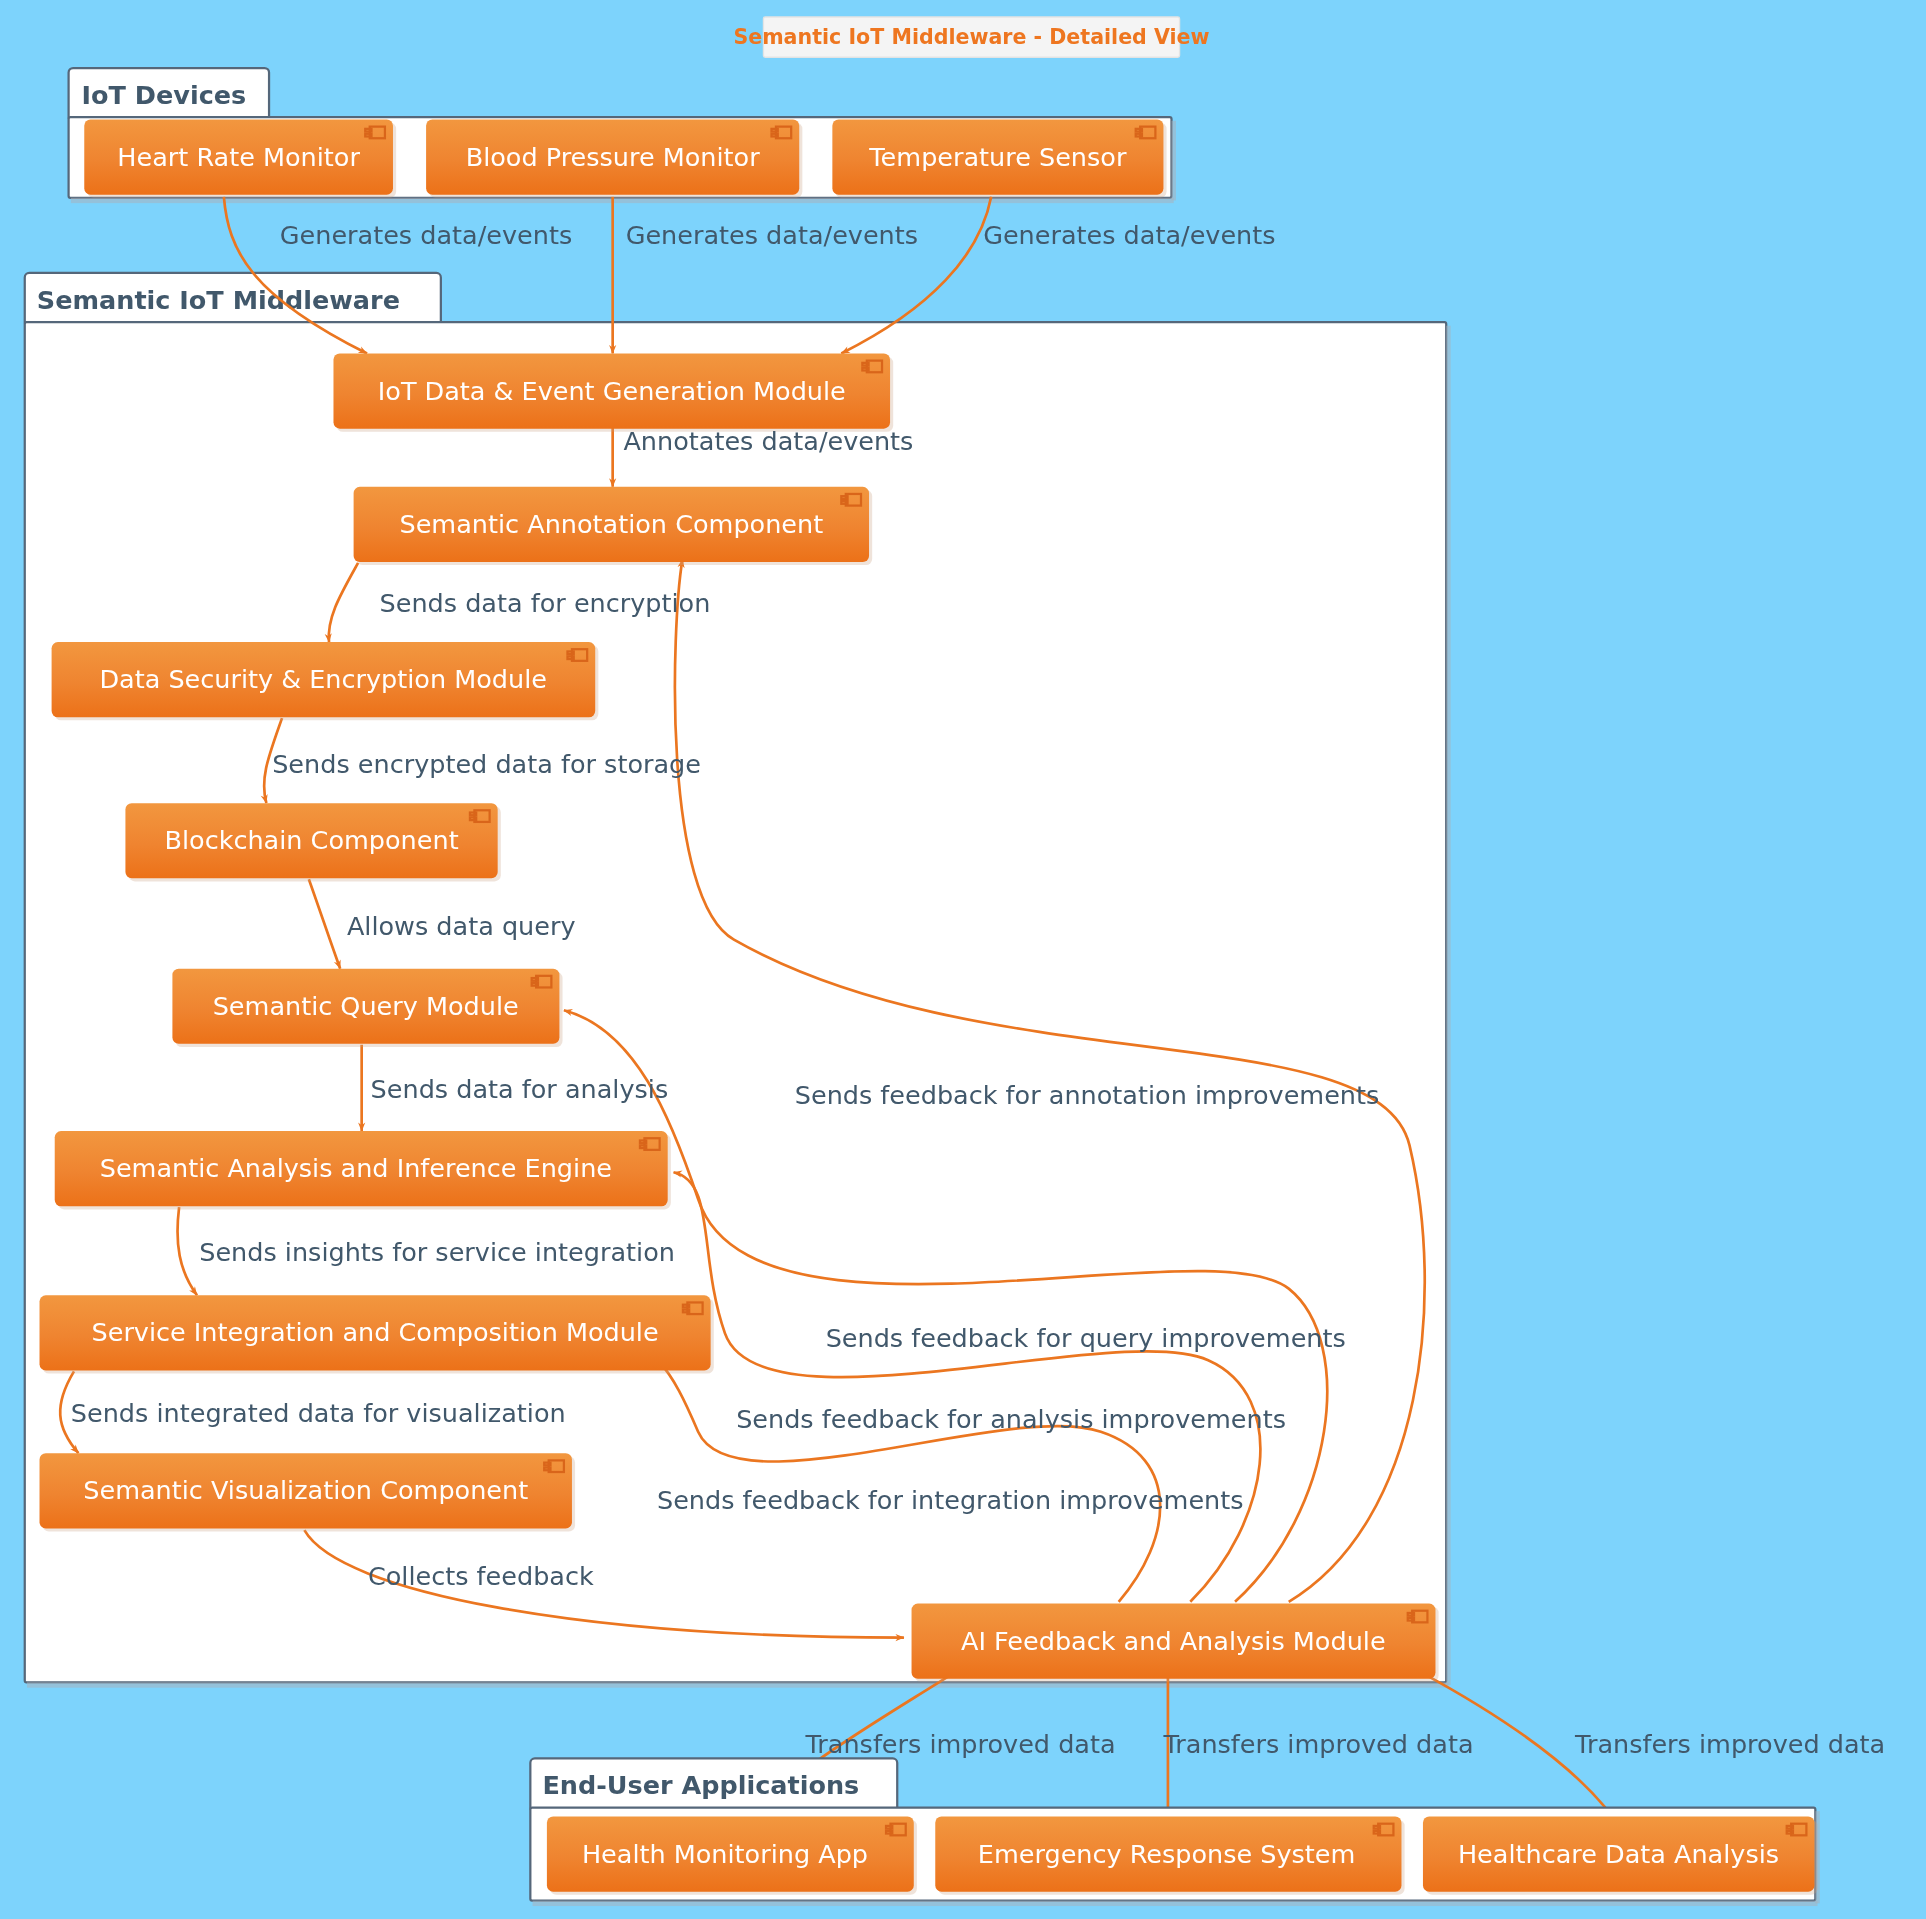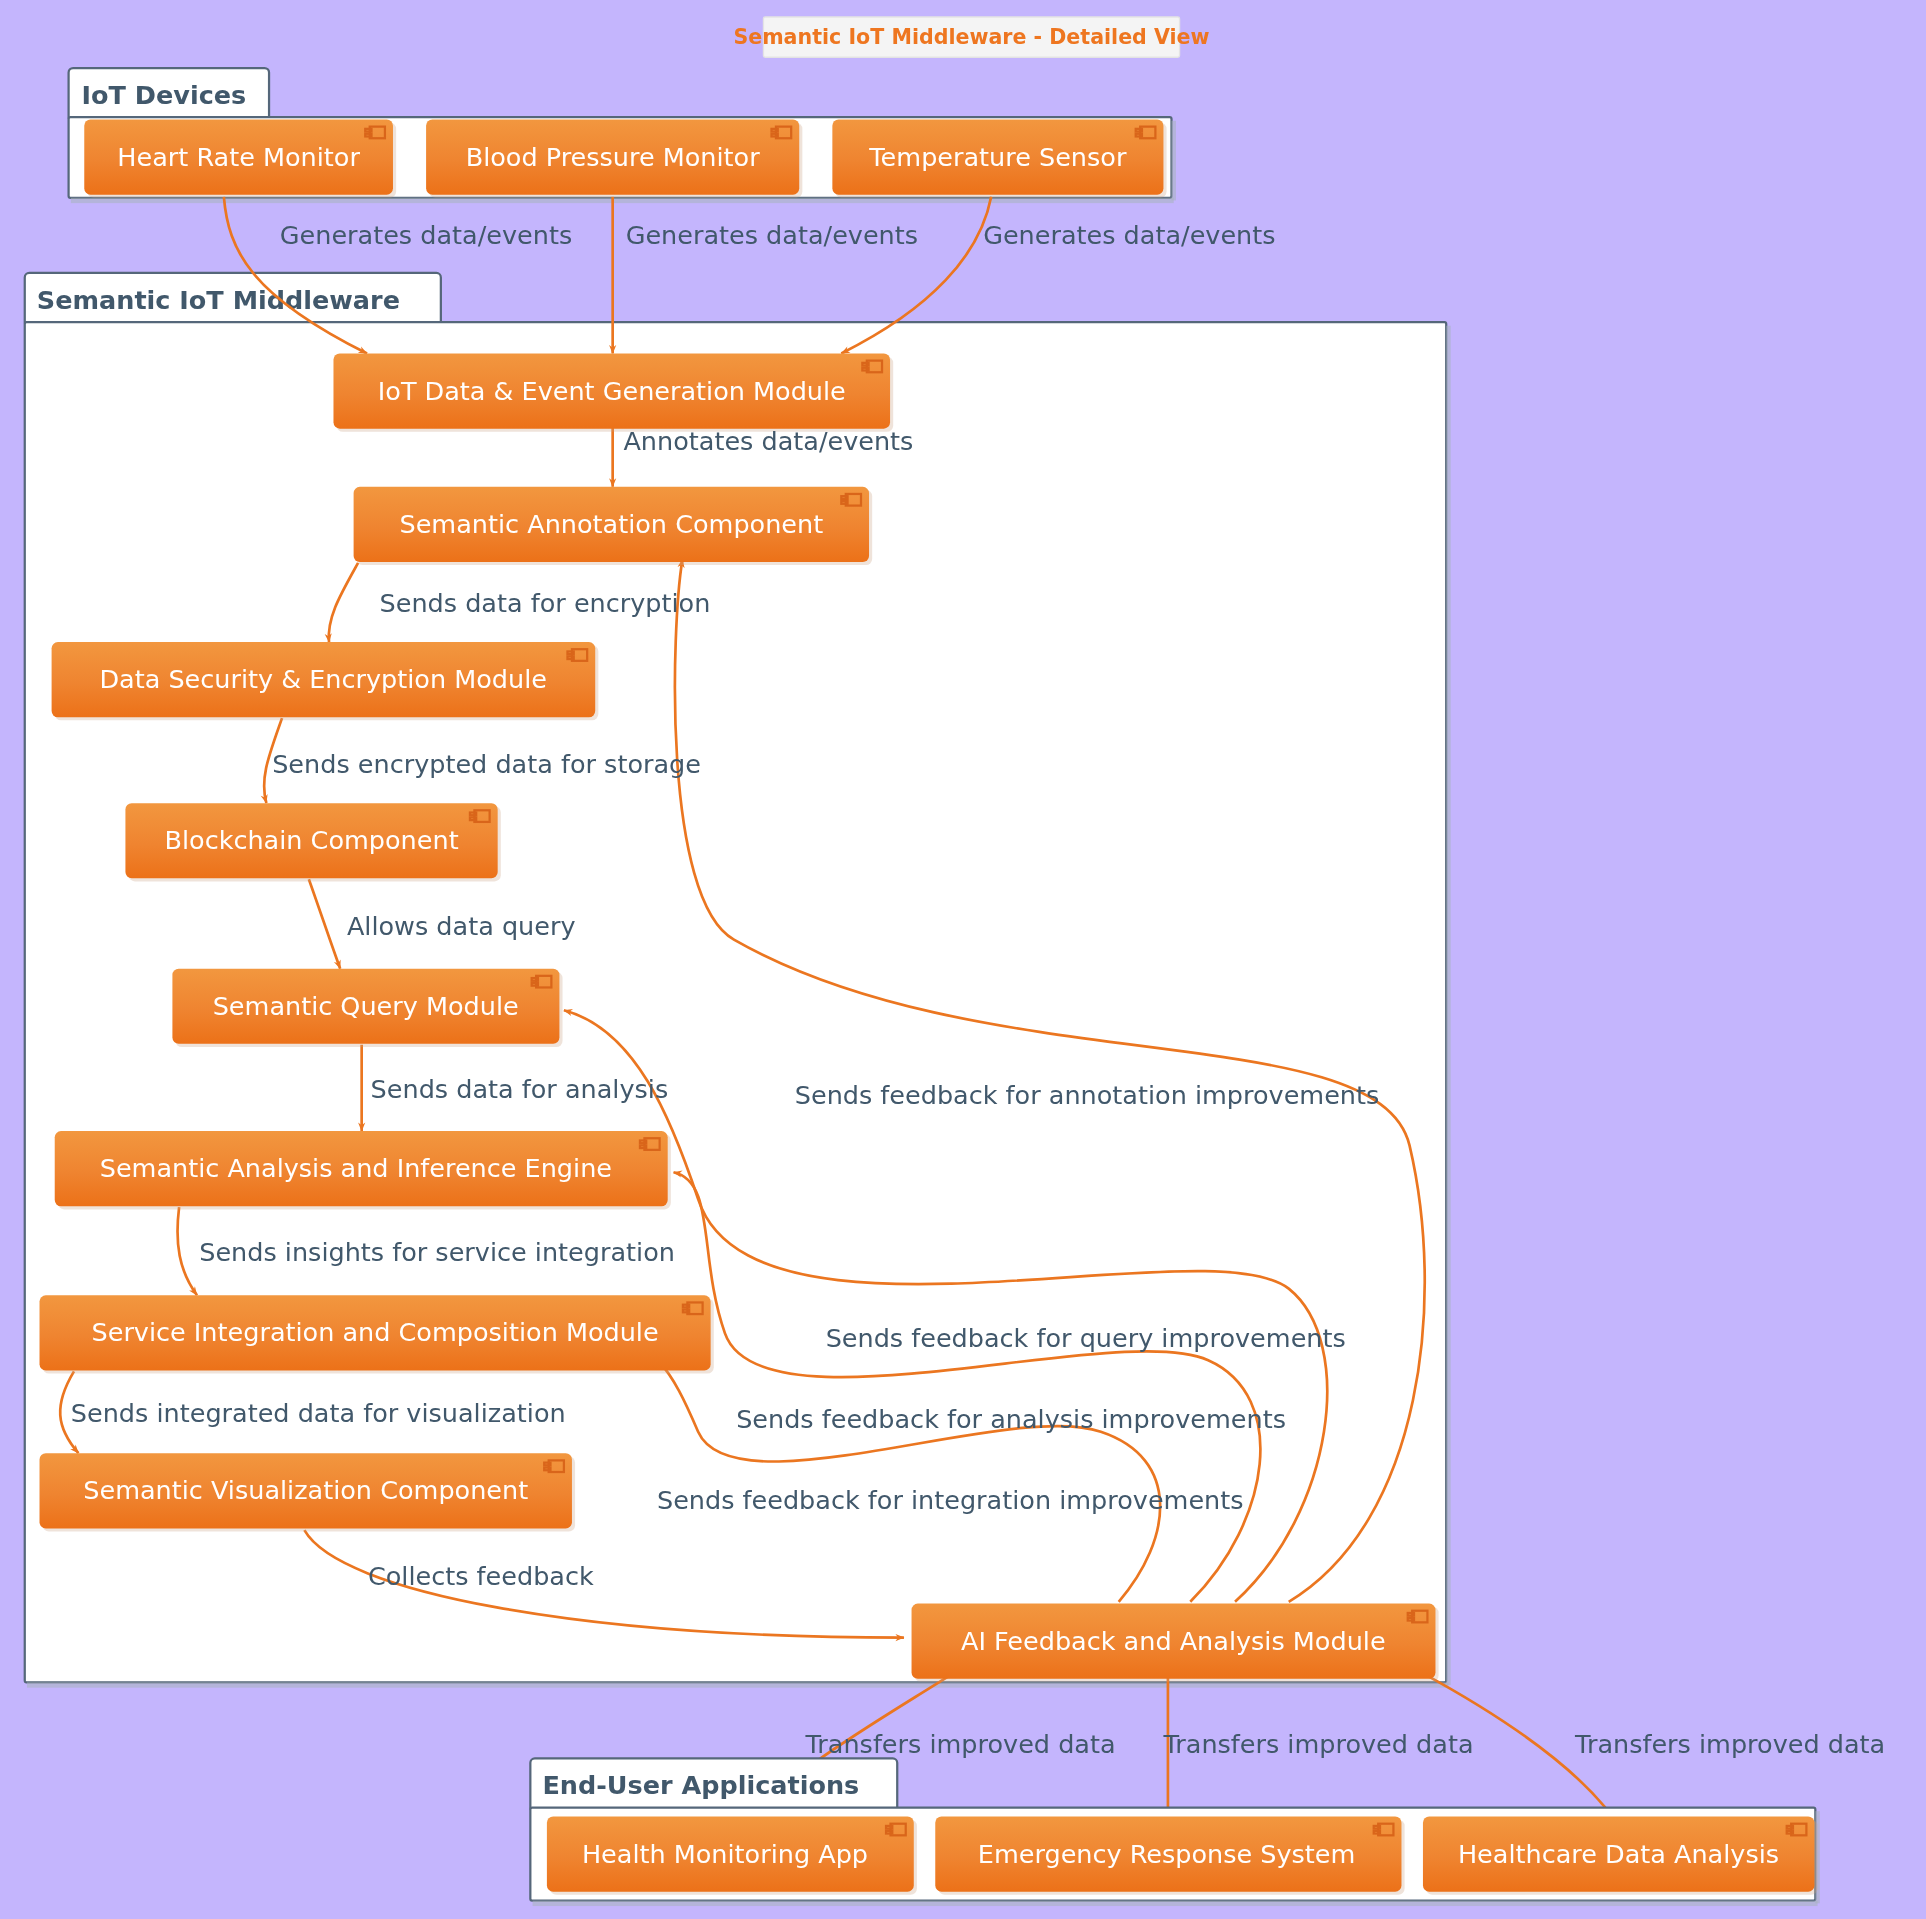--- a/index.html
+++ b/index.html
@@ -1,17 +1,17 @@
 <!DOCTYPE html>
 <html style="font-size:7.2px"><head>
 <meta charset="utf-8">
 <style>
   html,body{margin:0;padding:0;background:#ffffff;}
   body{font-family:"DejaVu Sans","Liberation Sans",sans-serif;}
-  #stage{position:relative;width:1926px;height:1919px;background:#c4b5fd;overflow:hidden;}
+  #stage{position:relative;width:1926px;height:1919px;background:#7dd3fc;overflow:hidden;}
   svg.layer{position:absolute;left:0;top:0;width:1926px;height:1919px;}
   text{font-family:"DejaVu Sans","Liberation Sans",sans-serif;}
   .edge-label{font-size:57px;fill:#41586b;}
   .comp-label{font-size:57px;fill:#ffffff;}
   .pkg-title{font-size:57px;font-weight:bold;fill:#41586b;}
   .diag-title{font-size:46px;font-weight:bold;fill:#ee7620;}
   .link{fill:none;stroke:#eb7620;stroke-width:6;}
   .arrowhead{fill:#eb7620;}
   .pkg-body{fill:#ffffff;stroke:#55677a;stroke-width:5;}
   .pkg-tab{fill:#ffffff;stroke:#55677a;stroke-width:5;}

